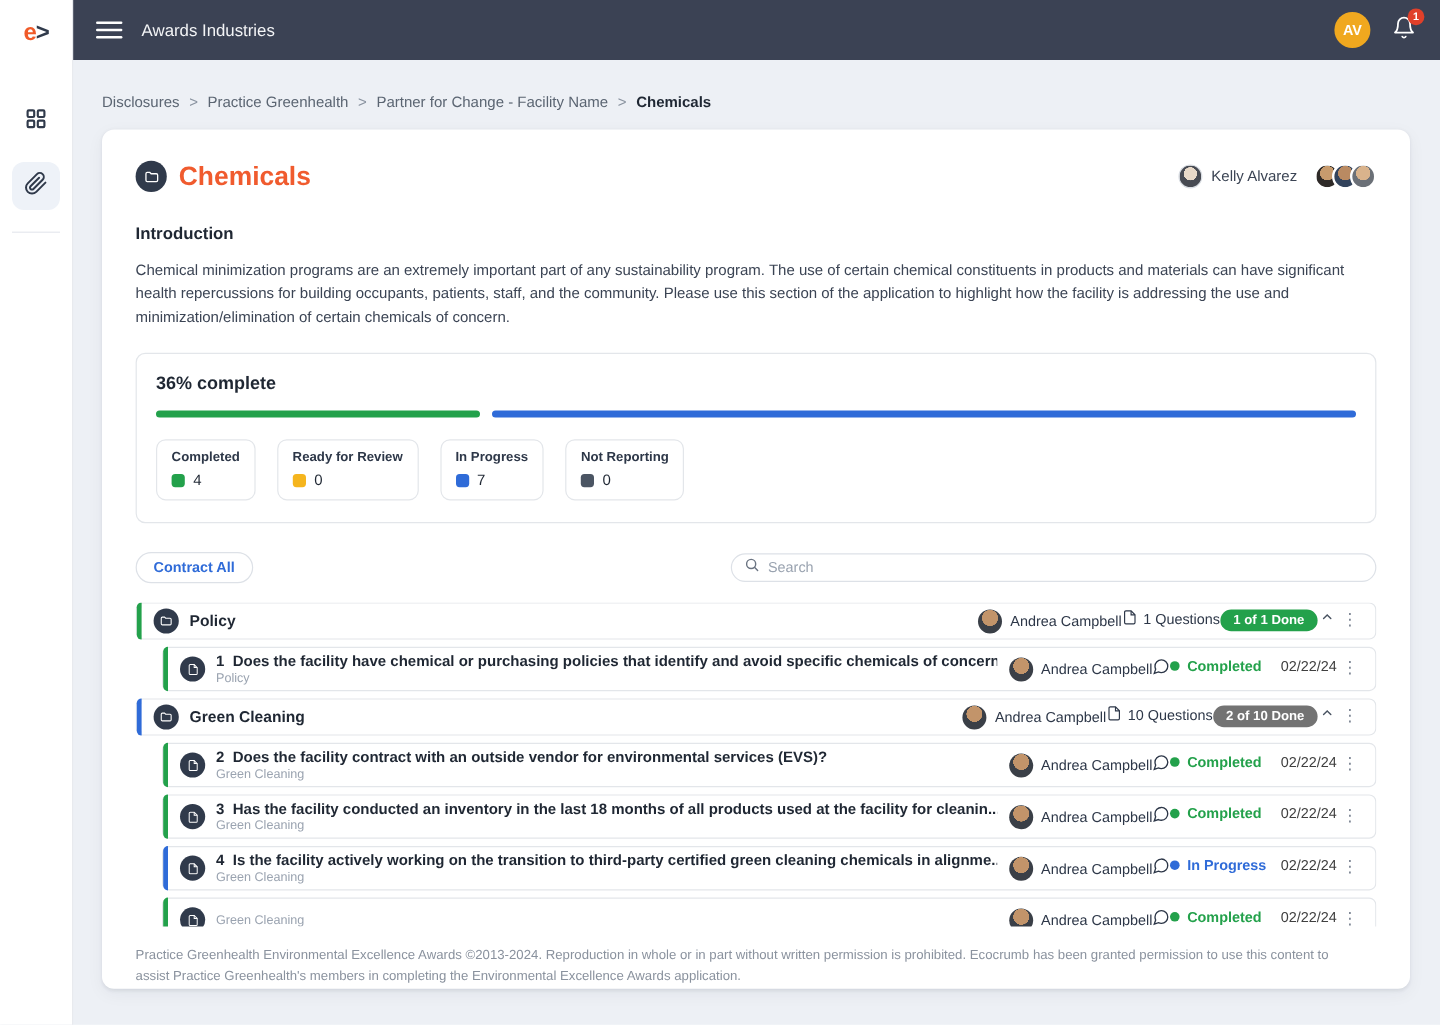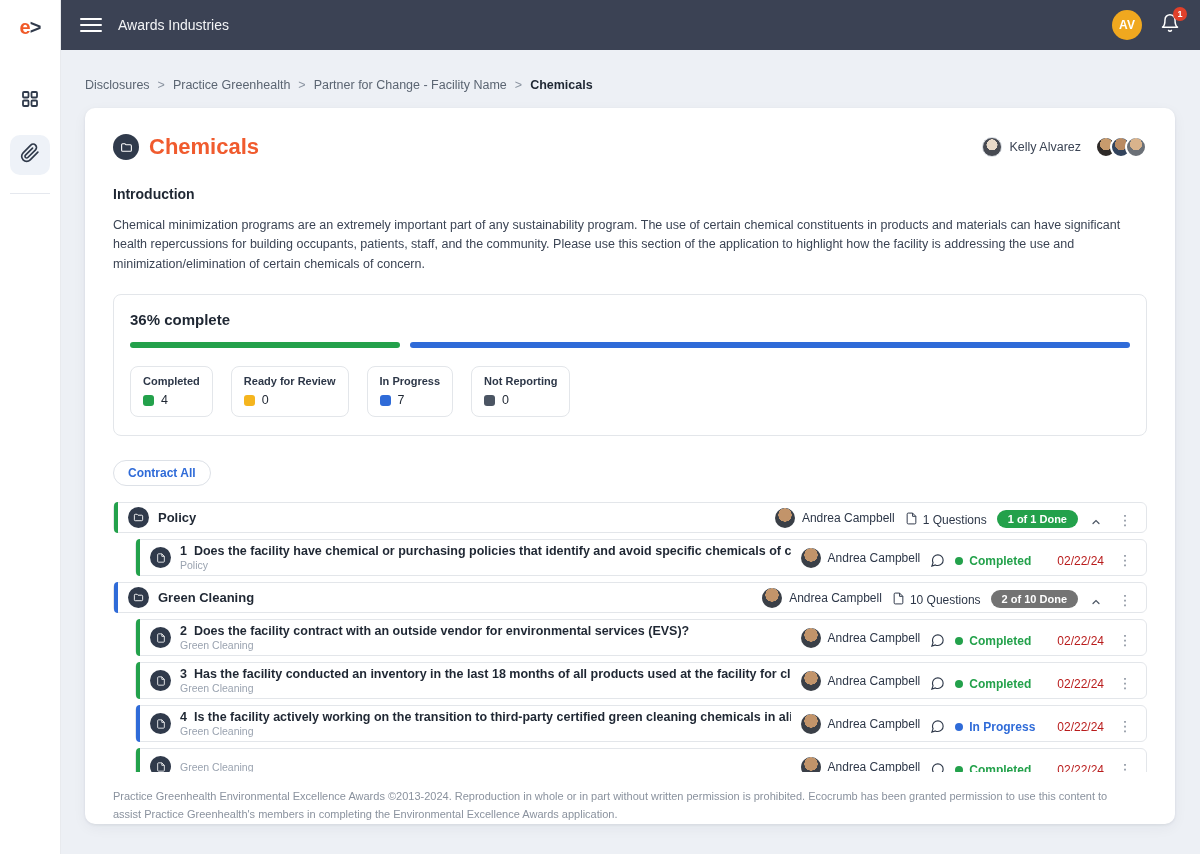--- a/index.html
+++ b/index.html
@@ -109,31 +109,31 @@
   .q-row { height:37px; padding:0 10px 0 14px; margin-left:22px; }
   .row-circle {
     width:21px; height:21px; border-radius:50%; background:#303a4b;
     display:flex; align-items:center; justify-content:center; flex:0 0 auto; margin-right:9px;
   }
   .sec-title { font-size:13px; font-weight:700; color:#1f2733; }
   .q-main { display:flex; flex-direction:column; justify-content:center; min-width:0; flex:1; padding-right:10px; }
   .q-line { font-size:12.5px; font-weight:700; color:#1f2733; white-space:nowrap; overflow:hidden; }
   .q-line .qnum { font-weight:600; margin-right:7px; }
   .q-cat { font-size:10.5px; color:#9aa3b0; margin-top:1px; }
-  .row-right { margin-left:auto; display:flex; align-items:flex-end; gap:10px; flex:0 0 auto; }
+  .row-right { margin-left:auto; display:flex; align-items:flex-start; flex:0 0 auto; }
   .assignee { display:flex; align-items:center; gap:7px; font-size:12px; color:#2d3748; cursor:pointer; white-space:nowrap; }
   .aav { width:20px; height:20px; border-radius:50%; background:radial-gradient(circle at 50% 35%, #c2946a 0 40%, #3a3f47 41% 100%); }
   .qcount { display:flex; align-items:center; gap:5px; font-size:12px; color:#2d3748; white-space:nowrap; }
   .done-pill { color:#fff; font-size:11px; font-weight:700; border-radius:11px; padding:3px 11px; white-space:nowrap; }
   .done-pill.green { background:#23a14b; } .done-pill.blue { background:#737373; }
   .status { display:flex; align-items:center; gap:6px; font-size:12px; font-weight:700; white-space:nowrap; width:92px; }
   .dot { width:8px; height:8px; border-radius:50%; }
   .status.completed { color:#23a14b; } .status.completed .dot { background:#23a14b; }
   .status.inprogress { color:#2f6bd8; } .status.inprogress .dot { background:#2f6bd8; }
-  .qdate { font-size:12px; color:#b91c1c; white-space:nowrap; }
+  .qdate { font-size:12px; color:#404040; white-space:nowrap; }
   .kebab { color:#7d8694; font-size:14px; cursor:pointer; padding:0 4px; letter-spacing:0; }
   .chev { cursor:pointer; display:flex; padding:0 2px; }
   .bubble { cursor:pointer; display:flex; }
   
   .card-footer { margin-top:16px; font-size:11px; line-height:1.6; color:#8a929e; max-width:1005px; }
 </style>
 </head>
 <body>
 
 <div class="rail">
@@ -250,20 +250,29 @@
           <div class="chip-val">
               <span class="sq gray"></span>
               <span>0</span>
             </div>
         </div>
       </div>
     </div>
 
     <div class="toolbar">
       <button class="contract-btn">Contract All</button>
+      <div class="search-wrap">
+        <span>
+          <svg width="13" height="13" viewBox="0 0 24 24" fill="none" stroke="#6b7482" stroke-width="2.2" stroke-linecap="round">
+            <circle cx="11" cy="11" r="7"></circle>
+              <line x1="21" y1="21" x2="16.5" y2="16.5"></line>
+          </svg>
+        </span>
+        <input type="text" placeholder="Search" style="">
+      </div>
     </div>
 
     <div class="qlist">
 
       <div class="lrow sec-row">
         <span class="accent green"></span>
         <div class="row-circle">
           <svg width="11" height="11" viewBox="0 0 24 24" fill="none" stroke="#fff" stroke-width="2">
               <path d="M3 7a2 2 0 0 1 2-2h4l2 2h8a2 2 0 0 1 2 2v8a2 2 0 0 1-2 2H5a2 2 0 0 1-2-2z"></path>
             </svg>

